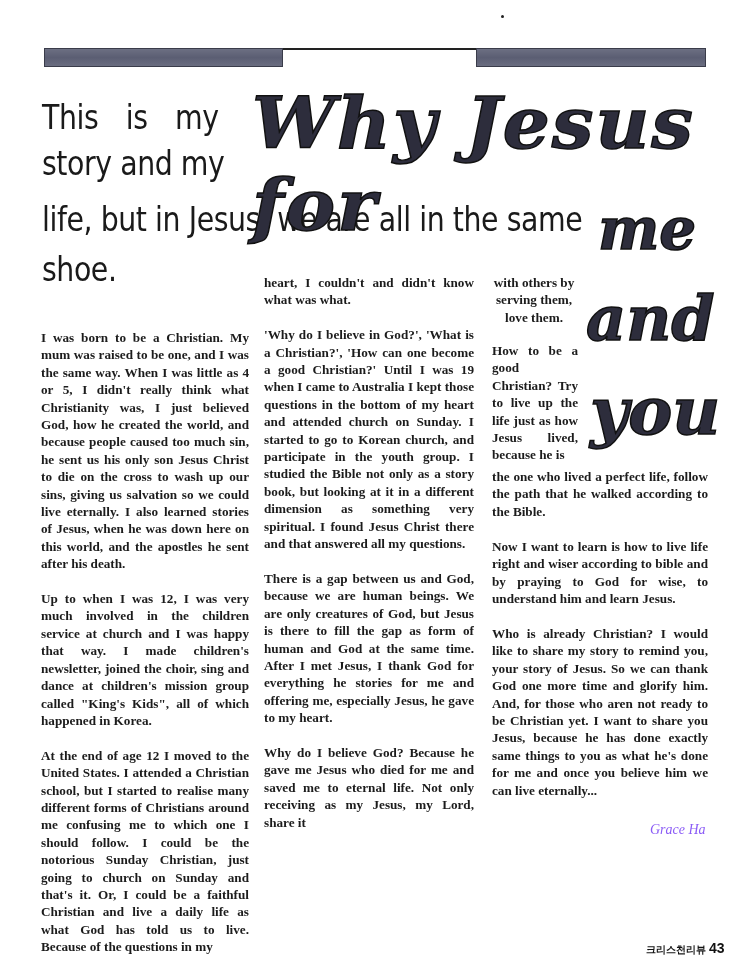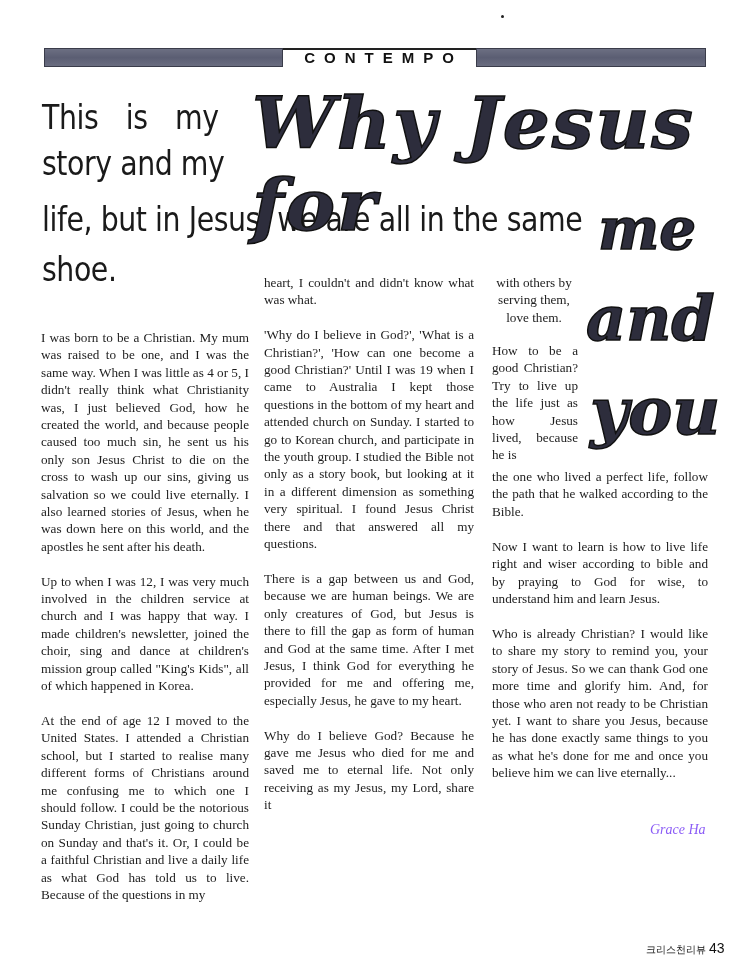--- a/index.html
+++ b/index.html
@@ -46,47 +46,46 @@
     color: #2d2d3c;
     -webkit-text-stroke: 1.5px #111;
   }
   .brush.title { left: 252px; top: 78px; font-size: 74px; letter-spacing: 2px; transform: scaleY(0.95); }
   .brush.me { left: 598px; top: 195px; font-size: 58px; }
   .brush.and { left: 578px; top: 282px; font-size: 62px; margin-left: 8px; }
   .brush.you { left: 590px; top: 372px; font-size: 66px; }
   .col {
     position: absolute; font-size: 13.2px; line-height: 17.4px; text-align: justify; color: #1c1c1c;
   }
-  .col p { margin: 0 0 17.4px 0; }
+  .col p { margin: 0 0 17.4px 0; font-weight: bold; }
   .col1 { left: 41px; top: 329px; width: 208px; }
   .col2 { left: 264px; top: 274px; width: 210px; }
   .col3a { left: 492px; top: 274px; width: 84px; }
   .col3b { left: 492px; top: 342px; width: 86px; }
   .col3c { left: 492px; top: 468px; width: 216px; }
   .col3 { left: 492px; top: 538px; width: 216px; }
   .signature {
     position: absolute; left: 650px; top: 822px; font-style: italic; font-size: 14px; color: #8b5cf6;
   }
   .page-footer {
     position: absolute; left: 646px; top: 940px;
-    font-family: "Liberation Sans", "DejaVu Sans", sans-serif; font-weight: normal;
+    font-family: "Liberation Sans", "DejaVu Sans", sans-serif; font-weight: bold;
     font-size: 10px; color: #111;
   }
   .page-footer .num { font-size: 14px; margin-left: 3px; }
   .speck { position: absolute; width: 3px; height: 3px; border-radius: 50%; background: #222; }
 </style>
 </head>
 <body>
 
 <div class="speck" style="left:501px;top:15px;"></div>
 
 <div class="header-bar">
   <div class="bar-left"></div>
   <div class="top-line"></div>
-  <div class="section-label">CONTEMPO</div>
   <div class="bar-right"></div>
 </div>
 
 <div class="lead l1">This is my</div>
 <div class="lead l2">story and my</div>
 <div class="lead l3">life, but in Jesus, we are all in the same</div>
 <div class="lead l4">shoe.</div>
 
 <div class="brush title">Why Jesus for</div>
 <div class="brush me">me</div>
@@ -95,21 +94,21 @@
 
 <div class="col col1">
   <p>I was born to be a Christian. My mum was raised to be one, and I was the same way. When I was little as 4 or 5, I didn't really think what Christianity was, I just believed God, how he created the world, and because people caused too much sin, he sent us his only son Jesus Christ to die on the cross to wash up our sins, giving us salvation so we could live eternally. I also learned stories of Jesus, when he was down here on this world, and the apostles he sent after his death.</p>
   <p>Up to when I was 12, I was very much involved in the children service at church and I was happy that way. I made children's newsletter, joined the choir, sing and dance at children's mission group called "King's Kids", all of which happened in Korea.</p>
   <p>At the end of age 12 I moved to the United States. I attended a Christian school, but I started to realise many different forms of Christians around me confusing me to which one I should follow. I could be the notorious Sunday Christian, just going to church on Sunday and that's it. Or, I could be a faithful Christian and live a daily life as what God has told us to live. Because of the questions in my</p>
 </div>
 
 <div class="col col2">
   <p>heart, I couldn't and didn't know what was what.</p>
   <p>'Why do I believe in God?', 'What is a Christian?', 'How can one become a good Christian?' Until I was 19 when I came to Australia I kept those questions in the bottom of my heart and attended church on Sunday. I started to go to Korean church, and participate in the youth group. I studied the Bible not only as a story book, but looking at it in a different dimension as something very spiritual. I found Jesus Christ there and that answered all my questions.</p>
-  <p>There is a gap between us and God, because we are human beings. We are only creatures of God, but Jesus is there to fill the gap as form of human and God at the same time. After I met Jesus, I think God for everything he provided for me and offering me, especially Jesus, he gave to my heart.</p>
+  <p>There is a gap between us and God, because we are human beings. We are only creatures of God, but Jesus is there to fill the gap as form of human and God at the same time. After I met Jesus, I thank God for everything he stories for me and offering me, especially Jesus, he gave to my heart.</p>
   <p>Why do I believe God? Because he gave me Jesus who died for me and saved me to eternal life. Not only receiving as my Jesus, my Lord, share it</p>
 </div>
 
 <div class="col col3a">
   <p style="text-align:center;">with others by serving them, love them.</p>
 </div>
 <div class="col col3b">
   <p>How to be a good Christian? Try to live up the life just as how Jesus lived, because he is</p>
 </div>
 <div class="col col3c">

